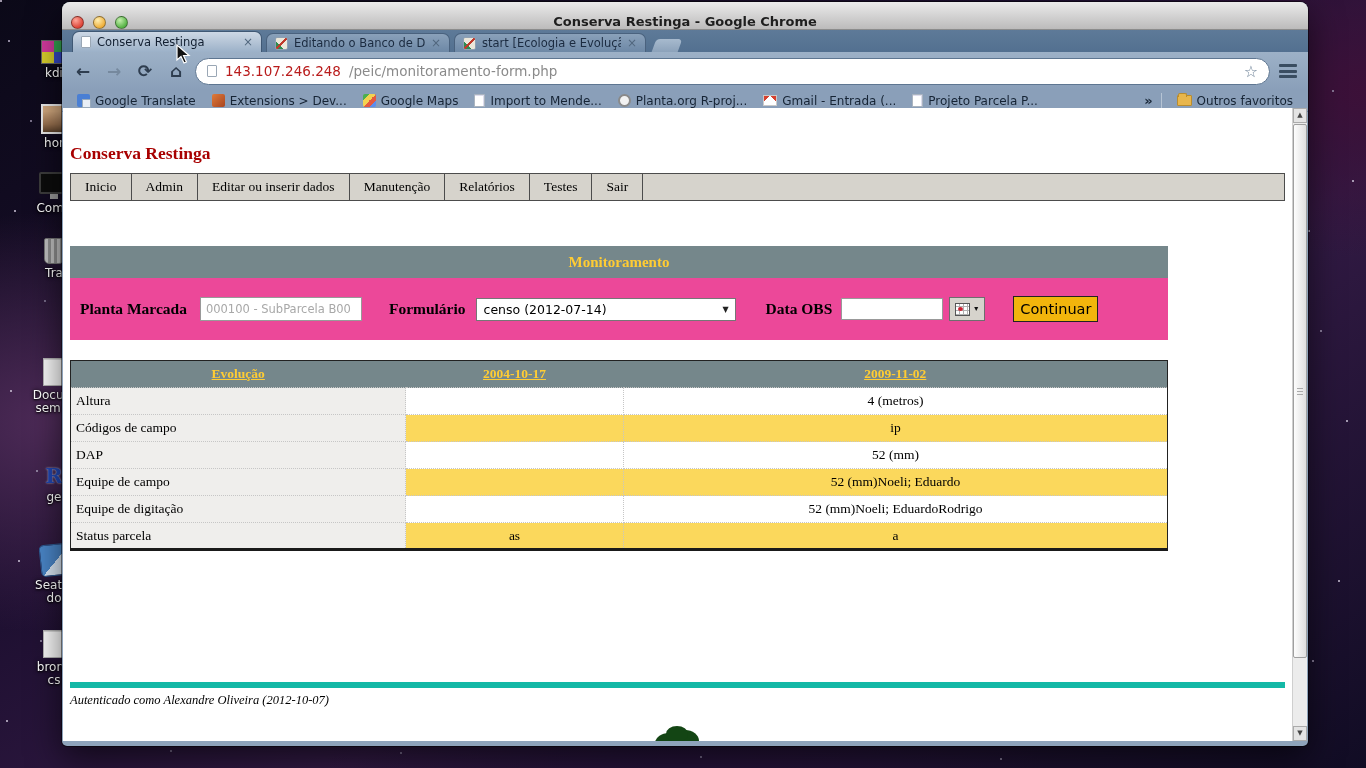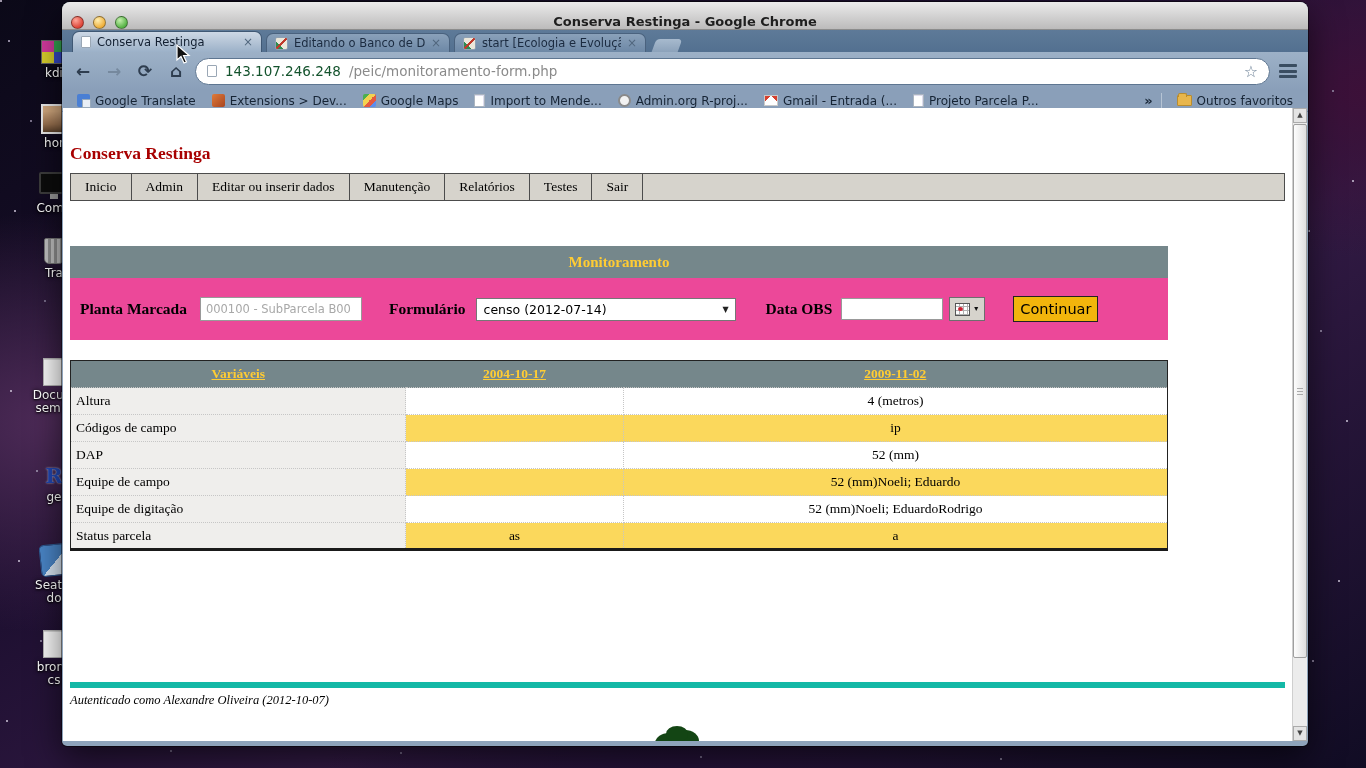--- a/index.html
+++ b/index.html
@@ -73,21 +73,21 @@
       linear-gradient(45deg,#2e8b4f 34%,#ece7da 34%); border:1px solid #8fa0b2; }
   .newtab { position:absolute; left:592px; bottom:0; width:26px; height:13px;
     background:linear-gradient(#a7bace,#8ca2ba); border-radius:4px 4px 0 0; transform:skewX(-20deg); }
 
   .toolbar { height:38px; background:linear-gradient(#9db1c7,#8a9fb9); display:flex; align-items:center;
     padding:0 9px; gap:7px; }
   .navbtn { width:24px; text-align:center; font-size:17px; font-weight:bold; color:#2e3d4f; }
   .navbtn.disabled { color:#76899e; }
   .urlbar { flex:1; height:27px; background:#fff; border:1px solid #5e7691; border-radius:14px;
     display:flex; align-items:center; gap:8px; padding:0 11px; font-size:13.5px; }
-  .url-host { color:#14532d; }
+  .url-host { color:#b91c1c; }
   .url-path { color:#8a8a8a; }
   .star { margin-left:auto; font-size:16px; color:#74889c; }
   .menubtn { width:22px; height:16px; display:flex; flex-direction:column; justify-content:space-between; padding:1px 2px; }
   .menubar { height:3px; background:#3a4d61; border-radius:1px; }
 
   .bookmarks { height:22px; background:#8a9fb9; border-bottom:1px solid #6a83a0; display:flex;
     align-items:center; padding:0 8px; gap:2px; font-size:12px; color:#16python:#162435; color:#162435; }
   .bm { display:flex; align-items:center; gap:5px; padding:0 7px; white-space:nowrap; }
   .fav { width:13px; height:13px; flex:none; border-radius:2px; }
   .fav-translate { background:#4a7fd4; position:relative; }
@@ -273,21 +273,21 @@
       <div class="bm">
         <span class="fav fav-maps"></span>
         <span>Google Maps</span>
       </div>
       <div class="bm">
         <span class="fav-doc"></span>
         <span>Import to Mende...</span>
       </div>
       <div class="bm">
         <span class="fav-rseek"></span>
-        <span>Admin.org R-proj...</span>
+        <span>Planta.org R-proj...</span>
       </div>
       <div class="bm">
         <span class="fav-gmail"></span>
         <span>Gmail - Entrada (...</span>
       </div>
       <div class="bm">
         <span class="fav-doc"></span>
         <span>Projeto Parcela P...</span>
       </div>
       <div class="bm-spacer"></div>
@@ -336,21 +336,21 @@
         </div>
 
         <table class="mon-table">
           <colgroup>
               <col style="width:335px">
               <col style="width:218px">
               <col>
             </colgroup>
           <thead>
             <tr>
-              <th><span>Variáveis</span></th>
+              <th><span>Evolução</span></th>
               <th><span>2004-10-17</span></th>
               <th><span>2009-11-02</span></th>
             </tr>
           </thead>
           <tbody>
               <tr>
     <td class="c-label">Altura</td>
     <td class="val"></td>
     <td class="val">4 (metros)</td>
   </tr>

